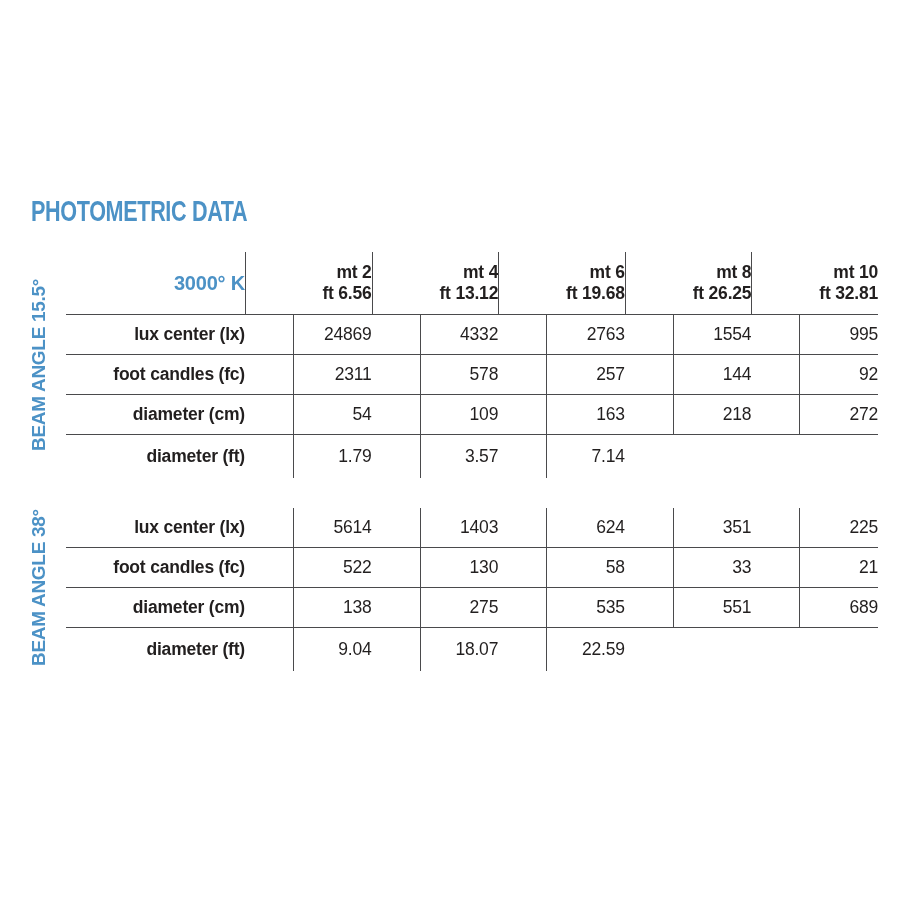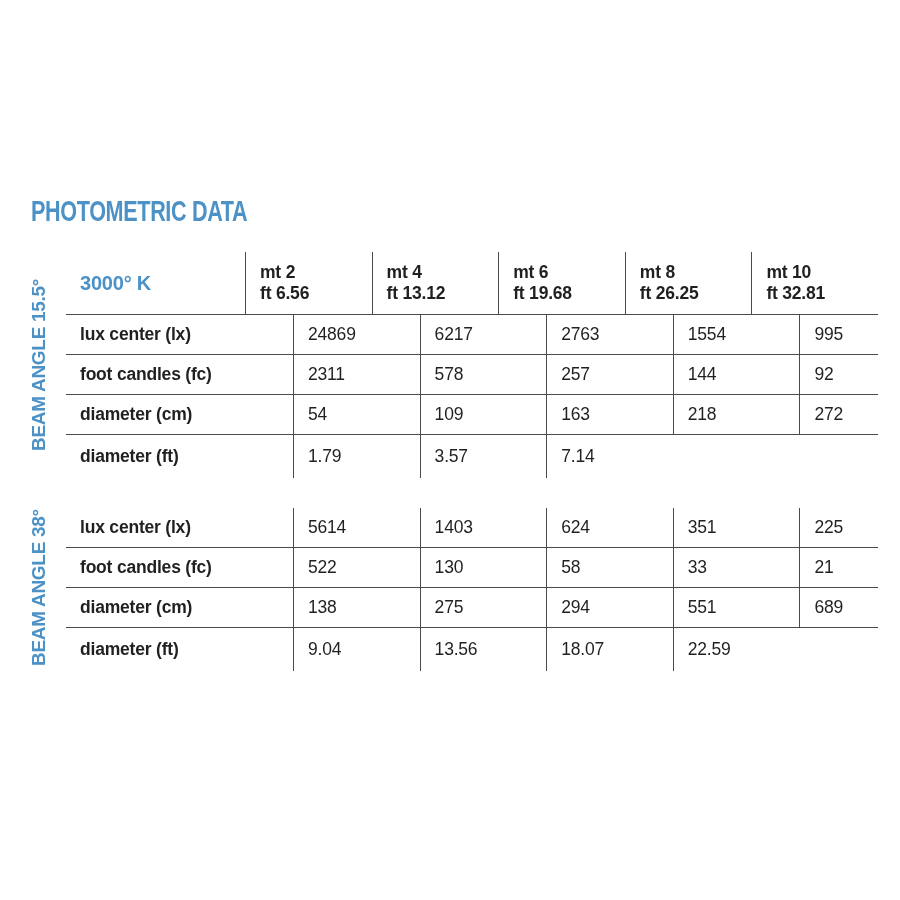--- a/index.html
+++ b/index.html
@@ -51,20 +51,21 @@
     left: 66px;
     width: 812px;
   }
   .tbl1 { top: 252px; }
   .tbl2 { top: 508px; }
 
   .hrow, .row {
     display: grid;
     grid-template-columns: 179px repeat(5, 1fr);
     width: 100%;
+    text-align: right;
   }
   .hrow {
     height: 63px;
     border-bottom: 1px solid var(--line);
   }
   .row {
     height: 40px;
     border-bottom: 1px solid var(--line);
   }
   .row.last { border-bottom: none; height: 43px; }
@@ -117,21 +118,21 @@
         </div>
         <div class="cell vcell hcell">
           <div>mt 10</div>
           <div>ft 32.81</div>
         </div>
       </div>
     <div id="t1-rows">
         <div class="row">
           <div class="cell label-cell">lux center (lx)</div>
           <div class="cell vcell value-cell">24869</div>
-          <div class="cell vcell value-cell">6217</div>
+          <div class="cell vcell value-cell">4332</div>
           <div class="cell vcell value-cell">2763</div>
           <div class="cell vcell value-cell">1554</div>
           <div class="cell vcell value-cell">995</div>
         </div>
         <div class="row">
           <div class="cell label-cell">foot candles (fc)</div>
           <div class="cell vcell value-cell">2311</div>
           <div class="cell vcell value-cell">578</div>
           <div class="cell vcell value-cell">257</div>
           <div class="cell vcell value-cell">144</div>
@@ -169,27 +170,26 @@
           <div class="cell vcell value-cell">522</div>
           <div class="cell vcell value-cell">130</div>
           <div class="cell vcell value-cell">58</div>
           <div class="cell vcell value-cell">33</div>
           <div class="cell vcell value-cell">21</div>
         </div>
         <div class="row">
           <div class="cell label-cell">diameter (cm)</div>
           <div class="cell vcell value-cell">138</div>
           <div class="cell vcell value-cell">275</div>
-          <div class="cell vcell value-cell">294</div>
+          <div class="cell vcell value-cell">535</div>
           <div class="cell vcell value-cell">551</div>
           <div class="cell vcell value-cell">689</div>
         </div>
         <div class="row last">
           <div class="cell label-cell">diameter (ft)</div>
           <div class="cell vcell value-cell">9.04</div>
-          <div class="cell vcell value-cell">13.56</div>
           <div class="cell vcell value-cell">18.07</div>
           <div class="cell vcell value-cell">22.59</div>
         </div>
       </div>
   </div>
 
 </div>
 
 </body></html>

